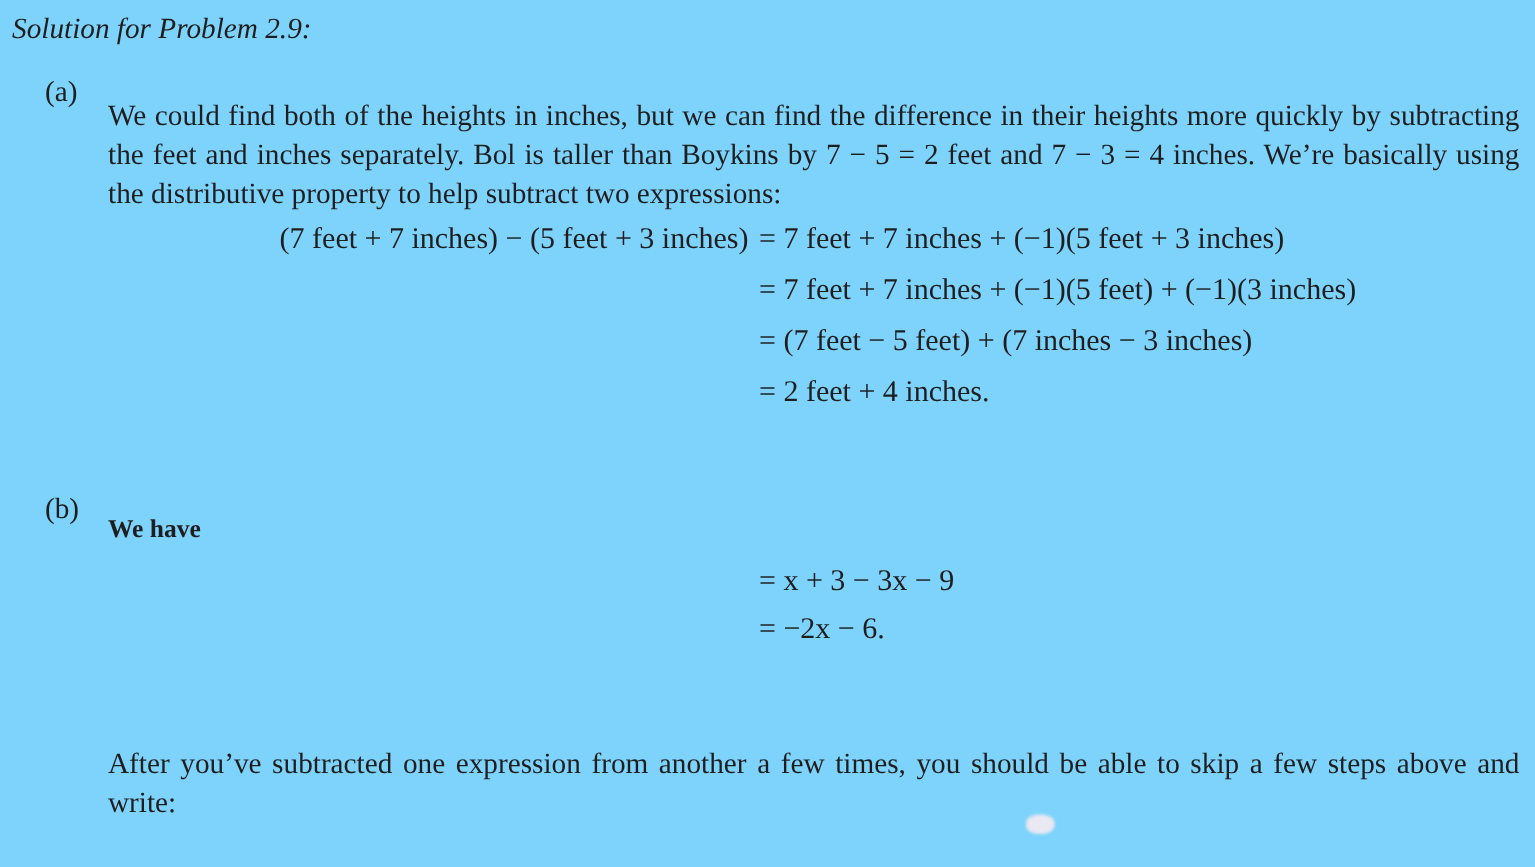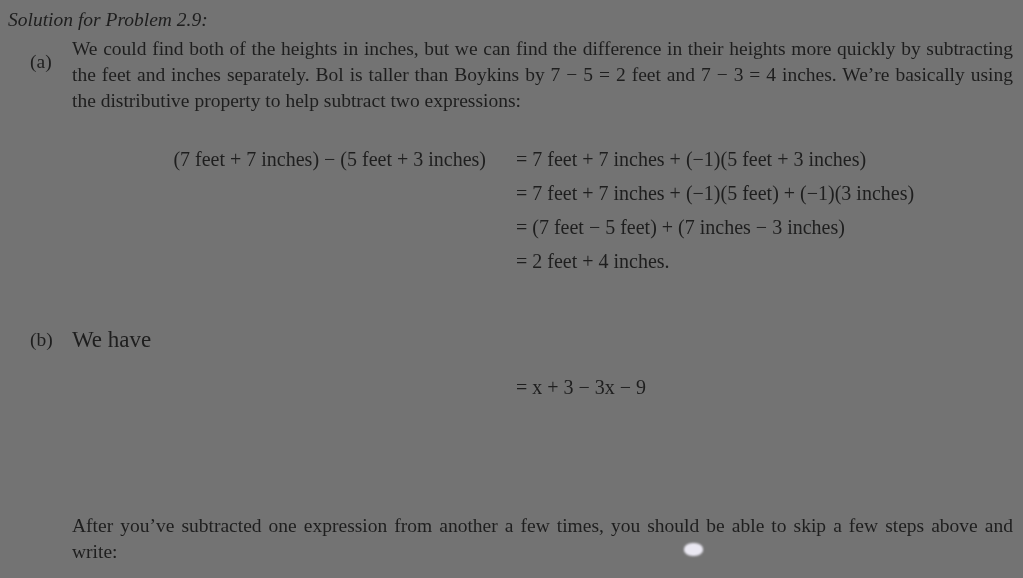--- a/index.html
+++ b/index.html
@@ -4,21 +4,21 @@
 <style>
   html, body {
     margin: 0;
     padding: 0;
     background: #ffffff;
   }
   #page {
     position: relative;
     width: 1023px;
     height: 578px;
-    background: #737373;
+    background: #7dd3fc;
     font-family: "Liberation Serif", serif;
     color: #1e1e1e;
     overflow: hidden;
   }
   .abs { position: absolute; }
 
   .solution-title {
     top: 7px;
     left: 8px;
     font-size: 19.5px;
@@ -35,55 +35,56 @@
 
   .para {
     left: 72px;
     width: 941px;
     font-size: 19.5px;
     line-height: 26px;
     text-align: justify;
   }
 
   .part-a-label { top: 49px; }
-  .part-a-para  { top: 36px; }
+  .part-a-para  { top: 65px; }
 
   .eq-block {
     left: 0;
     width: 1023px;
     font-size: 20px;
   }
   .eq-block-a { top: 142px; }
   .eq-block-a .eq-row { height: 34px; line-height: 34px; }
   .eq-block-b { top: 371px; }
   .eq-block-b .eq-row { height: 32px; line-height: 32px; }
 
   .eq-row { white-space: nowrap; }
   .eq-lhs {
     display: inline-block;
     width: 486px;
     text-align: right;
     vertical-align: baseline;
+    padding-left: 13px;
   }
   .eq-rhs {
     display: inline-block;
     padding-left: 7px;
     vertical-align: baseline;
-    margin-left: 23px;
   }
 
   .part-b-label { top: 327px; }
   .part-b-intro {
-    top: 327px;
+    top: 340px;
     left: 72px;
-    font-size: 23px;
+    font-size: 17px;
     line-height: 26px;
+    font-weight: bold;
   }
 
-  .closing-para { top: 513px; }
+  .closing-para { top: 497px; }
 
   .scan-artifact {
     top: 543px;
     left: 684px;
     width: 19px;
     height: 13px;
     background: #eae8f2;
     border-radius: 45%;
     filter: blur(1px);
   }
@@ -115,19 +116,22 @@
   </div>
 
   <div class="abs item-label part-b-label">(b)</div>
 
   <div class="abs part-b-intro">We have</div>
 
   <div class="abs eq-block eq-block-b">
     <div class="eq-row">
       <span class="eq-lhs"></span><span class="eq-rhs">= x + 3 − 3x − 9</span>
     </div>
+    <div class="eq-row">
+      <span class="eq-lhs"></span><span class="eq-rhs">= −2x − 6.</span>
+    </div>
   </div>
 
   <div class="abs para closing-para">After you’ve subtracted one expression from another a few times, you should be able to skip a few steps above and write:</div>
 
   <div class="abs scan-artifact"></div>
 
 </div>
 
 </body></html>

